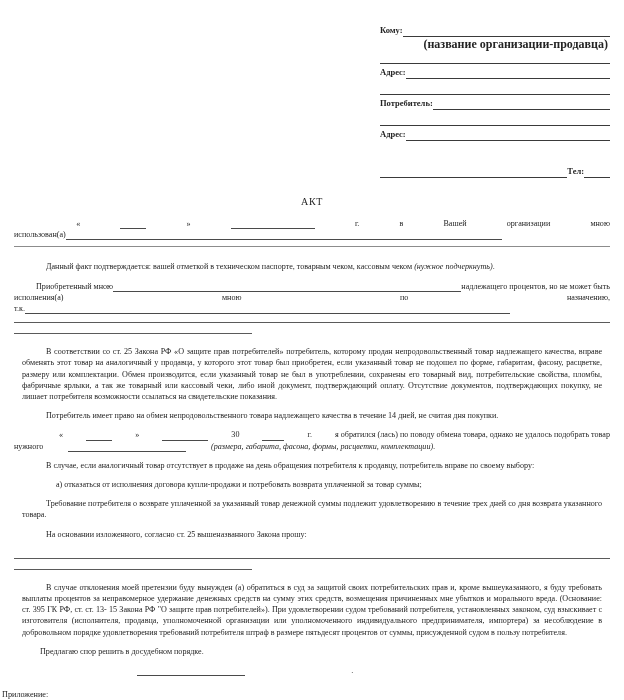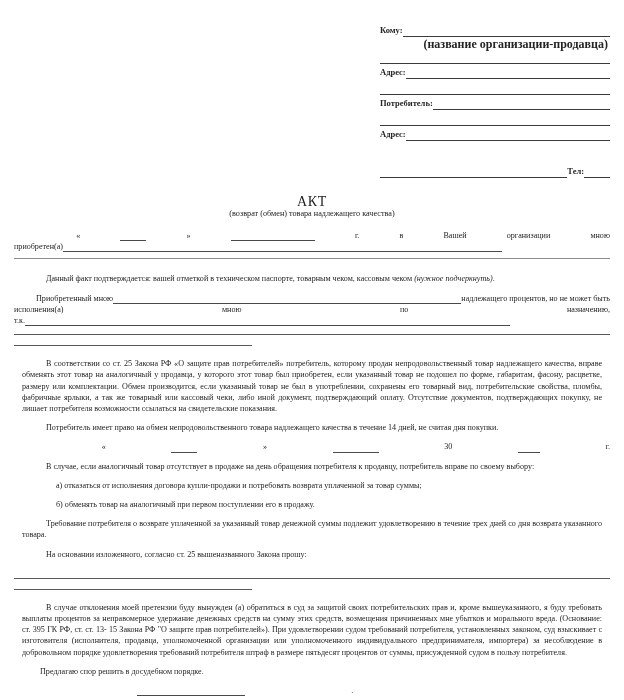--- a/index.html
+++ b/index.html
@@ -57,21 +57,21 @@
     height: 10px;
     margin-top: 3px;
   }
 
   
   .title-block {
     text-align: center;
     margin-top: 16px;
   }
   .title {
-    font-size: 14px;
+    font-size: 10px;
     letter-spacing: 0.6px;
     line-height: 12px;
   }
   .subtitle {
     font-size: 8.2px;
     line-height: 12px;
   }
 
   
   .body {
@@ -157,42 +157,41 @@
 
     <div class="hrow" style="margin-top:20px">
       <span class="hfill"></span>
       <span class="hlabel">Тел:</span>
       <span class="hfill short"></span>
     </div>
   </div>
 
   <div class="title-block">
     <div class="title">АКТ</div>
-    <div class="subtitle">(возврат  (обмен) товара надлежащего качества)</div>
   </div>
 
   <div class="gap10"></div>
 
   <div class="body">
 
     <div class="spread">
       <span class="sp" style="width:22px"></span>
       <span>«</span>
       <span class="u" style="width:26px"></span>
       <span>»</span>
       <span class="u" style="width:84px"></span>
       <span>г.</span>
       <span>в</span>
       <span>Вашей</span>
       <span>организации</span>
       <span>мною</span>
     </div>
 
     <div class="spread">
-      <span>приобретен(а)</span>
+      <span>использован(а)</span>
       <span class="u" style="flex:1 1 auto; margin-left:0"></span>
       <span class="sp" style="width:108px"></span>
     </div>
 
     <div class="gap6"></div>
     <div class="rule gray"></div>
     <div class="gap6"></div>
 
     <p><span>Данный факт подтверждается: вашей отметкой в техническом паспорте, товарным чеком, кассовым чеком </span><span class="it">(нужное подчеркнуть)</span><span>.</span></p>
 
@@ -226,25 +225,31 @@
 
     <div class="spread">
       <span class="sp" style="width:22px"></span>
       <span>«</span>
       <span class="u" style="width:26px"></span>
       <span>»</span>
       <span class="u" style="width:46px"></span>
       <span>30</span>
       <span class="u" style="width:22px"></span>
       <span>г.</span>
+      <span>я  обратился  (лась)  по  поводу  обмена  товара,  однако  не  удалось  подобрать  товар</span>
+    </div>
+    <div class="spread">
+      <span>нужного</span>
+      <span class="u" style="width:118px"></span>
+      <span class="it">(размера, габарита, фасона, формы, расцветки, комплектации).</span>
+      <span class="sp" style="width:150px"></span>
     </div>
 
     <p>В случае, если аналогичный товар отсутствует в продаже на день обращения потребителя к продавцу, потребитель вправе по своему выбору:</p>
     <p style="text-indent:34px">а) отказаться от исполнения договора купли-продажи и потребовать возврата уплаченной за товар суммы;</p>
-    <p style="text-indent:34px">б) обменять товар на аналогичный при первом поступлении его в продажу.</p>
     <p>Требование потребителя о возврате уплаченной за указанный товар денежной суммы подлежит удовлетворению в течение трех  дней со дня возврата указанного товара.</p>
     <p>На основании изложенного,  согласно ст. 25 вышеназванного Закона прошу:</p>
 
     <div class="gap10"></div>
     <div class="rule"></div>
     <div class="gap10"></div>
     <div class="rule part"></div>
     <div class="gap4"></div>
 
     <p>В случае  отклонения  моей  претензии буду вынужден (а) обратиться в суд за защитой своих потребительских прав и, кроме вышеуказанного, я  буду требовать выплаты процентов за неправомерное удержание денежных средств на сумму этих средств, возмещения причиненных мне убытков и морального вреда. (Основание: ст. 395 ГК РФ, ст. ст. 13- 15 Закона РФ "О защите прав потребителей»). При удовлетворении судом требований потребителя, установленных законом, суд взыскивает с изготовителя (исполнителя, продавца, уполномоченной организации или уполномоченного индивидуального предпринимателя, импортера) за несоблюдение в  добровольном порядке удовлетворения требований потребителя штраф в  размере пятьдесят процентов от суммы, присужденной судом в пользу потребителя.</p>

